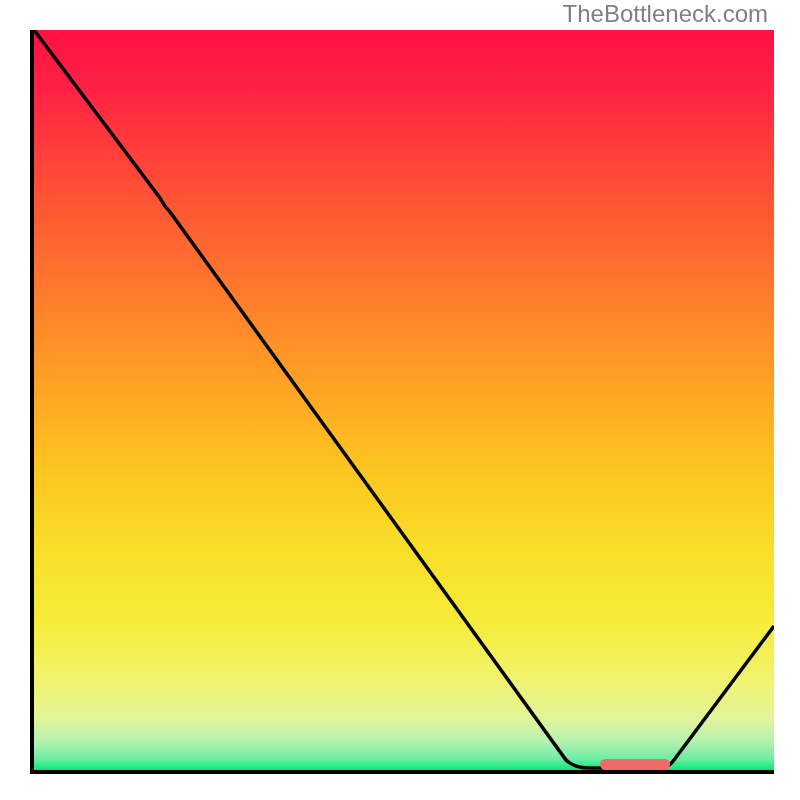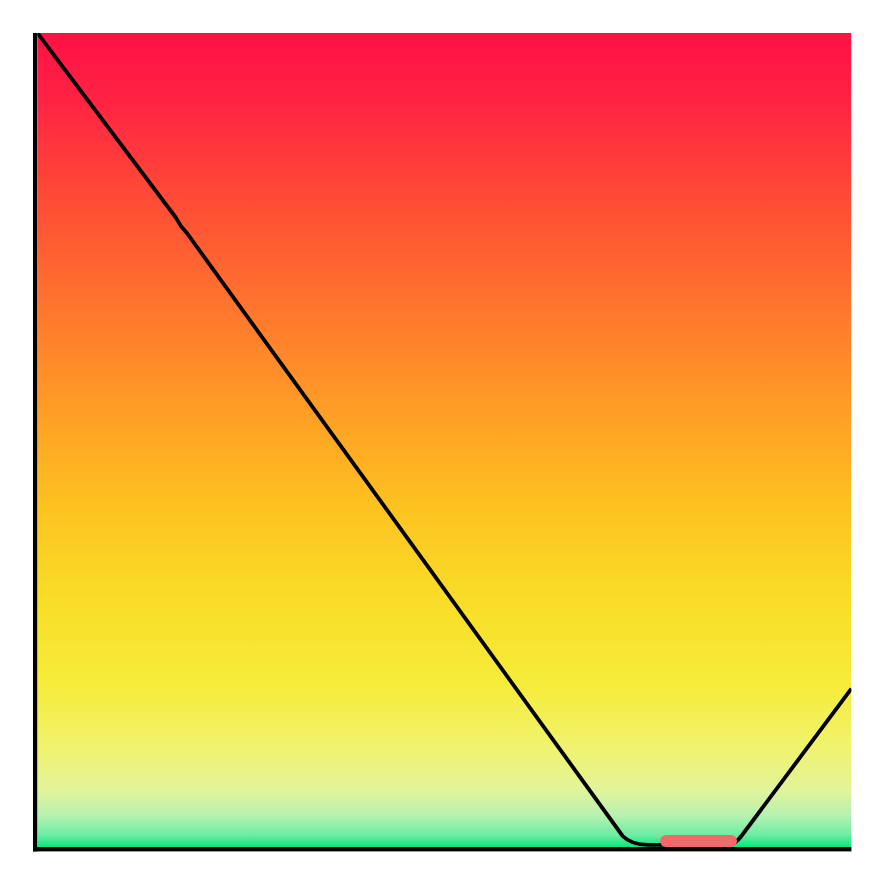--- a/index.html
+++ b/index.html
@@ -50,20 +50,21 @@
       left: 0;
       width: 740px;
       height: 740px;
     }
   </style>
 </head>
 <body>
 
 <div class="chart-container">
 
+  <div class="attribution">TheBottleneck.com</div>
 
   <div class="plot-area">
 
     <svg class="gradient-bg" viewBox="0 0 740 740" preserveAspectRatio="none">
       <defs>
         <linearGradient id="bgGrad" x1="0" y1="0" x2="0" y2="1">
           <stop offset="0%" stop-color="#FF1144"></stop>
           <stop offset="8%" stop-color="#FF2244"></stop>
           <stop offset="18%" stop-color="#FF4438"></stop>
           <stop offset="30%" stop-color="#FF6A30"></stop>

